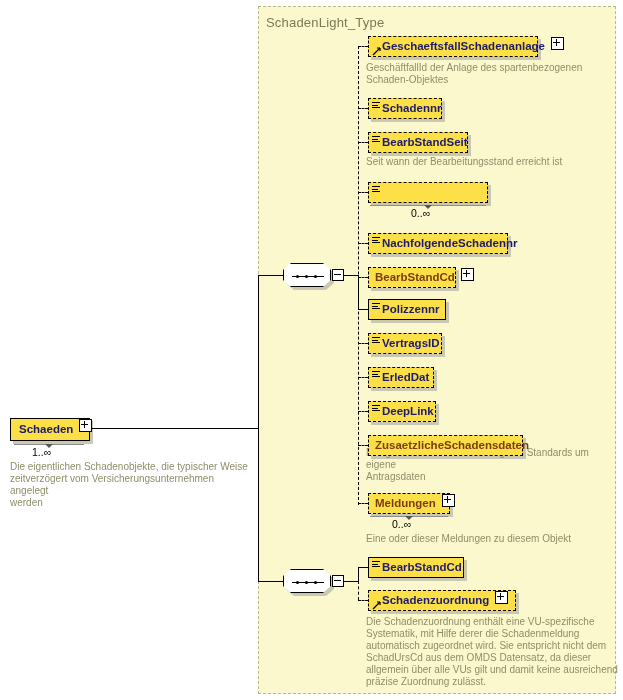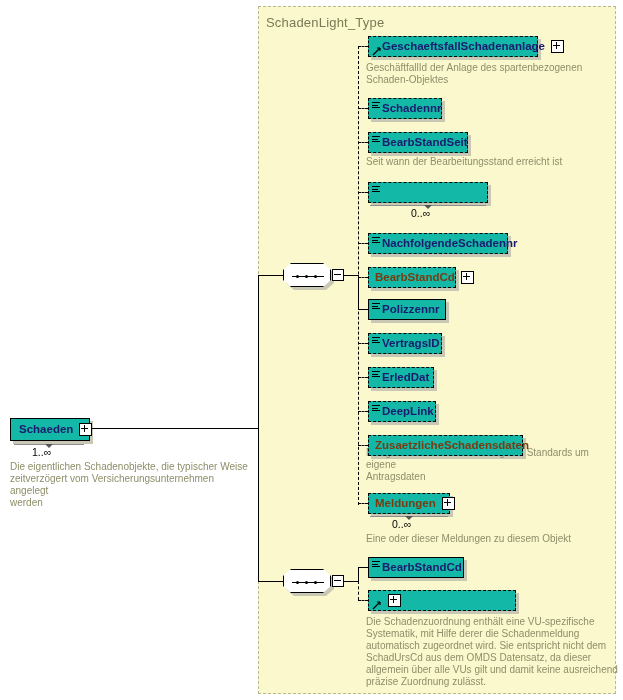--- a/index.html
+++ b/index.html
@@ -15,21 +15,21 @@
     position:absolute;left:266px;top:15px;font-size:13px;color:#7a7a55;
     letter-spacing:.2px;white-space:nowrap;
   }
 
   
   .node{position:absolute;box-sizing:border-box;background:#fbf8cd;
         height:21px;line-height:19px;white-space:nowrap;}
   .node .shadow{position:absolute;left:3px;top:3px;right:-3px;bottom:-3px;
         background:#c8c8b4;z-index:0;}
   .node .box{position:absolute;left:0;top:0;right:0;bottom:0;
-        background:#14b8a6;z-index:1;display:flex;align-items:center;
+        background:#fde047;z-index:1;display:flex;align-items:flex-start;
         padding:0 4px 0 13px;}
   .node.opt .box{border:1px dashed #000;}
   .node.req .box{border:1px solid #000;}
   .node .lbl{font-size:11.5px;font-weight:bold;color:#1a1a6e;}
   .node.attr .lbl{color:#7a3b10;}
 
   
   .glyph{position:absolute;left:3px;top:3px;width:8px;height:8px;z-index:3;}
   .glyph i{display:block;background:#000;height:1px;margin-bottom:1.5px;}
   .glyph i:nth-child(1){width:8px;}
@@ -311,20 +311,21 @@
 </div>
 
 <div class="dashh" style="left:358px;top:600px;width:10px;"></div>
 <div class="node opt attr" style="left:368px;top:590px;width:148px;">
   <div class="shadow"></div>
   <div class="box">
     <svg class="refarrow" viewBox="0 0 10 10">
       <path d="M1,9 L8,2" stroke="#000" stroke-width="1.2" fill="none"></path>
       <path d="M8,2 L5,2 M8,2 L8,5" stroke="#000" stroke-width="1.2" fill="none"></path>
     </svg>
+    <span class="lbl" style="color:#1a1a6e;">Schadenzuordnung</span>
     <span class="plus"></span>
   </div>
 </div>
 <div class="desc" style="left:366px;top:616px;width:252px;">Die Schadenzuordnung enthält eine VU-spezifische
 Systematik, mit Hilfe derer die Schadenmeldung
 automatisch zugeordnet wird. Sie entspricht nicht dem
 SchadUrsCd aus dem OMDS Datensatz, da dieser
 allgemein über alle VUs gilt und damit keine ausreichend
 präzise  Zuordnung zulässt.</div>
 

